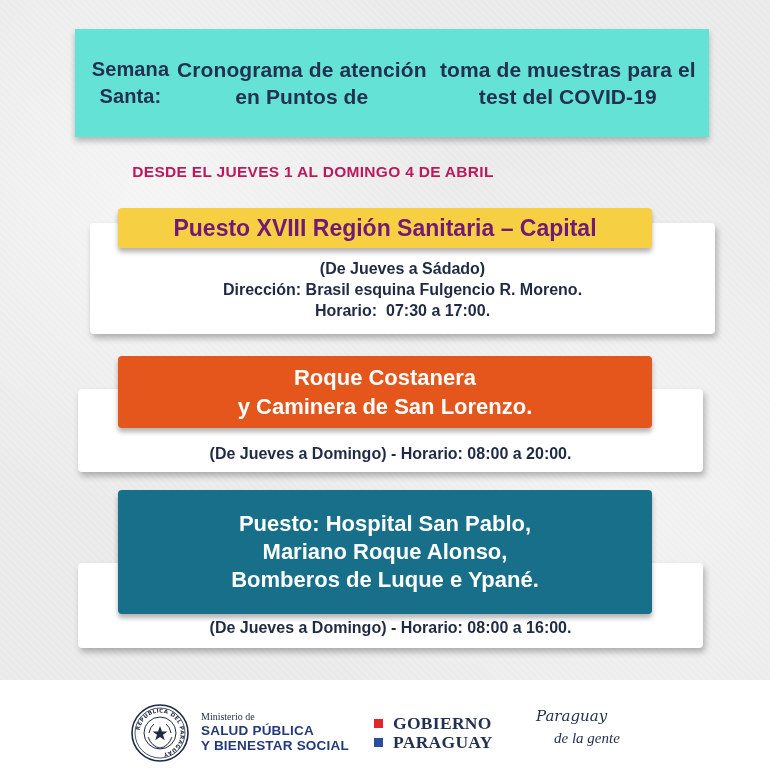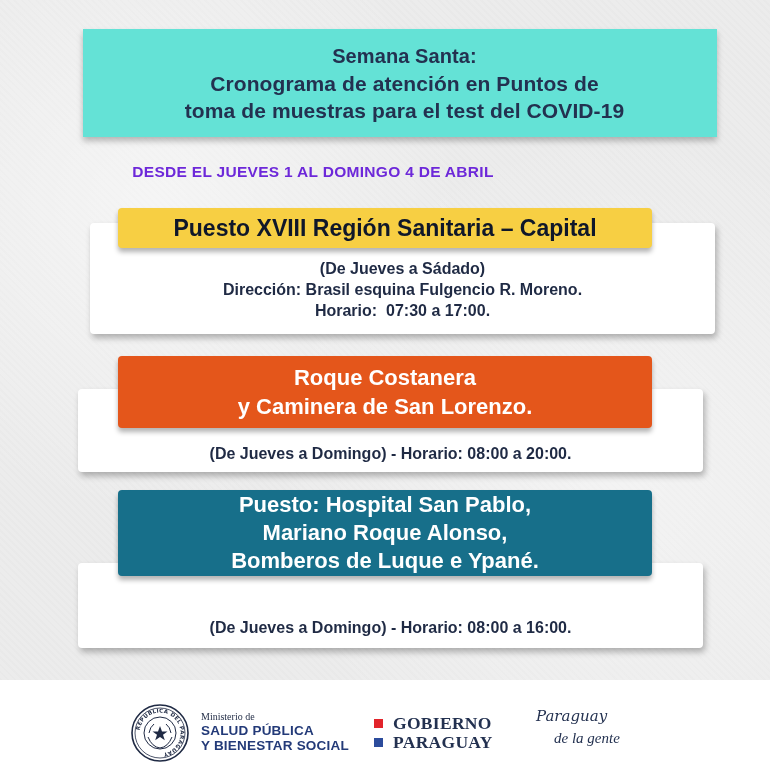--- a/index.html
+++ b/index.html
@@ -12,35 +12,35 @@
     }
     .bg-texture {
       position: absolute; left: 0; top: 0; width: 770px; height: 680px;
       background:
         radial-gradient(circle at 20% 30%, rgba(255,255,255,0.5), rgba(255,255,255,0) 40%),
         radial-gradient(circle at 80% 70%, rgba(255,255,255,0.4), rgba(255,255,255,0) 45%),
         repeating-linear-gradient(45deg, rgba(0,0,0,0.012) 0 2px, rgba(0,0,0,0) 2px 5px),
         #ececec;
     }
     .title-box {
-      position: absolute; left: 83px; top: 29px; width: 634px; height: 108px;
+      position: absolute; left: 75px; top: 29px; width: 634px; height: 108px;
       background: #64e2d6;
       box-shadow: 0 4px 6px rgba(0,0,0,0.25);
-      display: flex; flex-direction: column; align-items: center; justify-content: center;
+      display: flex; flex-direction: row; align-items: center; justify-content: center;
       text-align: center;
       padding-left: 9px;
     }
     .title-line {
       font-weight: bold; color: #233150; font-size: 21px; line-height: 27px;
       letter-spacing: 0.1px;
     }
     .title-line.first { font-size: 20px; }
     .date-range {
       position: absolute; left: 0; top: 163px; width: 626px; text-align: center;
-      font-weight: bold; font-size: 15.5px; color: #6d28d9; letter-spacing: 0.3px;
+      font-weight: bold; font-size: 15.5px; color: #be185d; letter-spacing: 0.3px;
     }
     .card {
       position: absolute; left: 78px; width: 625px;
       background: #ffffff;
       border-radius: 4px;
       box-shadow: 2px 4px 6px rgba(0,0,0,0.28);
     }
     .label {
       position: absolute; left: 118px; width: 534px;
       border-radius: 4px;
@@ -48,30 +48,30 @@
       display: flex; flex-direction: column; align-items: center; justify-content: center;
       text-align: center; font-weight: bold;
     }
     .label-line { font-size: 22px; line-height: 29px; }
     .card-text {
       position: absolute; left: 0; width: 100%; text-align: center;
       font-weight: bold; font-size: 16px; line-height: 21px; color: #1f2a44;
     }
     
     #card1 { top: 223px; height: 111px; margin-left: 12px; }
-    #label1 { top: 208px; height: 40px; background: #f7cf43; color: #0f172a; }
+    #label1 { top: 208px; height: 40px; background: #f7cf43; color: #701a75; }
     #label1 .label-line { font-size: 23px; }
     #card1 .card-text { top: 35px; }
     
     #card2 { top: 389px; height: 83px; }
     #label2 { top: 356px; height: 72px; background: #e4561b; color: #ffffff; }
     #card2 .card-text { top: 54px; }
     
     #card3 { top: 563px; height: 85px; }
-    #label3 { top: 490px; height: 86px; background: #176f8a; color: #ffffff; }
+    #label3 { top: 490px; height: 124px; background: #176f8a; color: #ffffff; }
     #label3 .label-line { line-height: 28px; }
     #card3 .card-text { top: 54px; }
 
     .footer {
       position: absolute; left: 0; top: 680px; width: 770px; height: 90px; background: #ffffff;
     }
     .seal {
       position: absolute; left: 130px; top: 703px; width: 60px; height: 60px;
     }
     .ministry {

